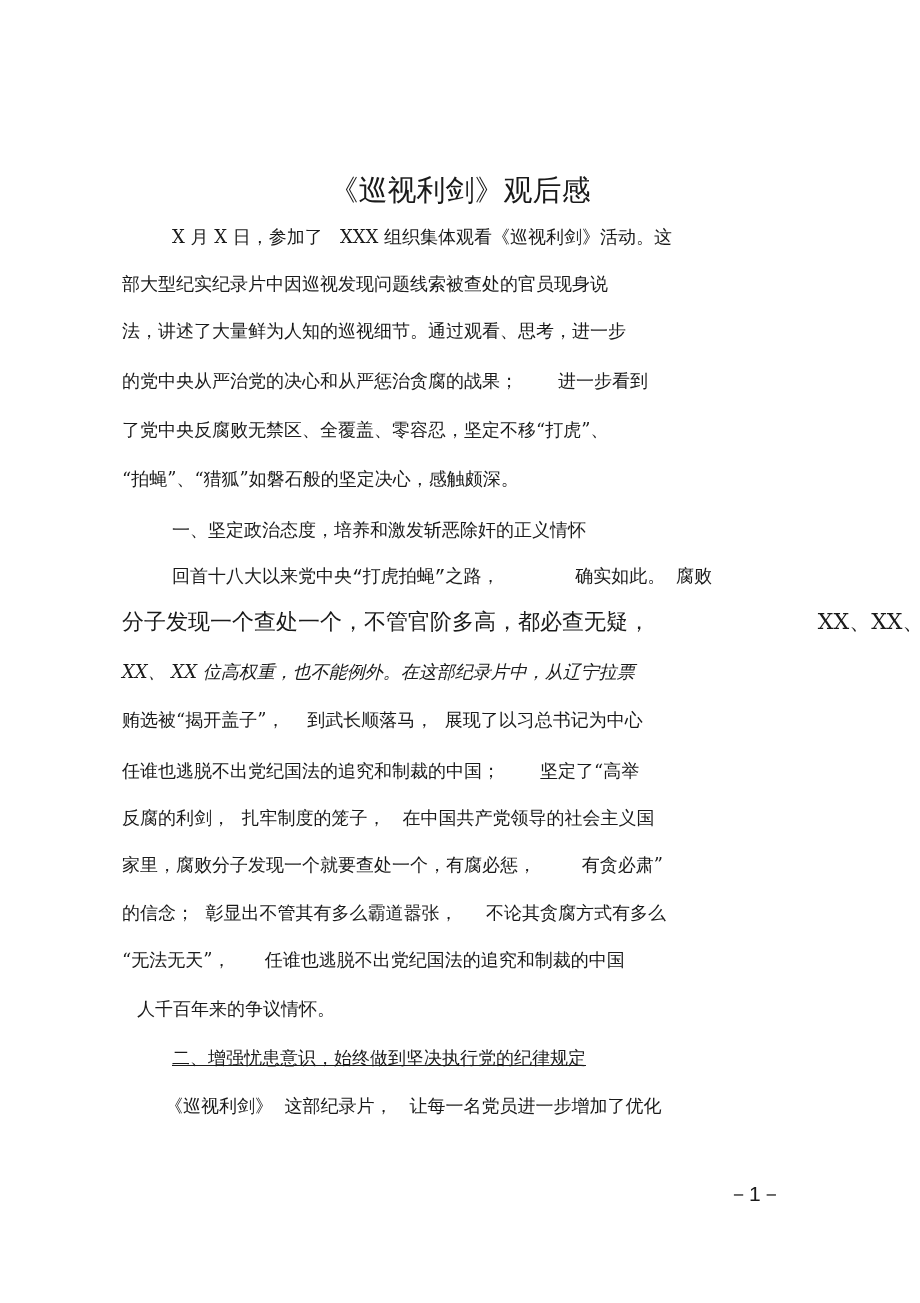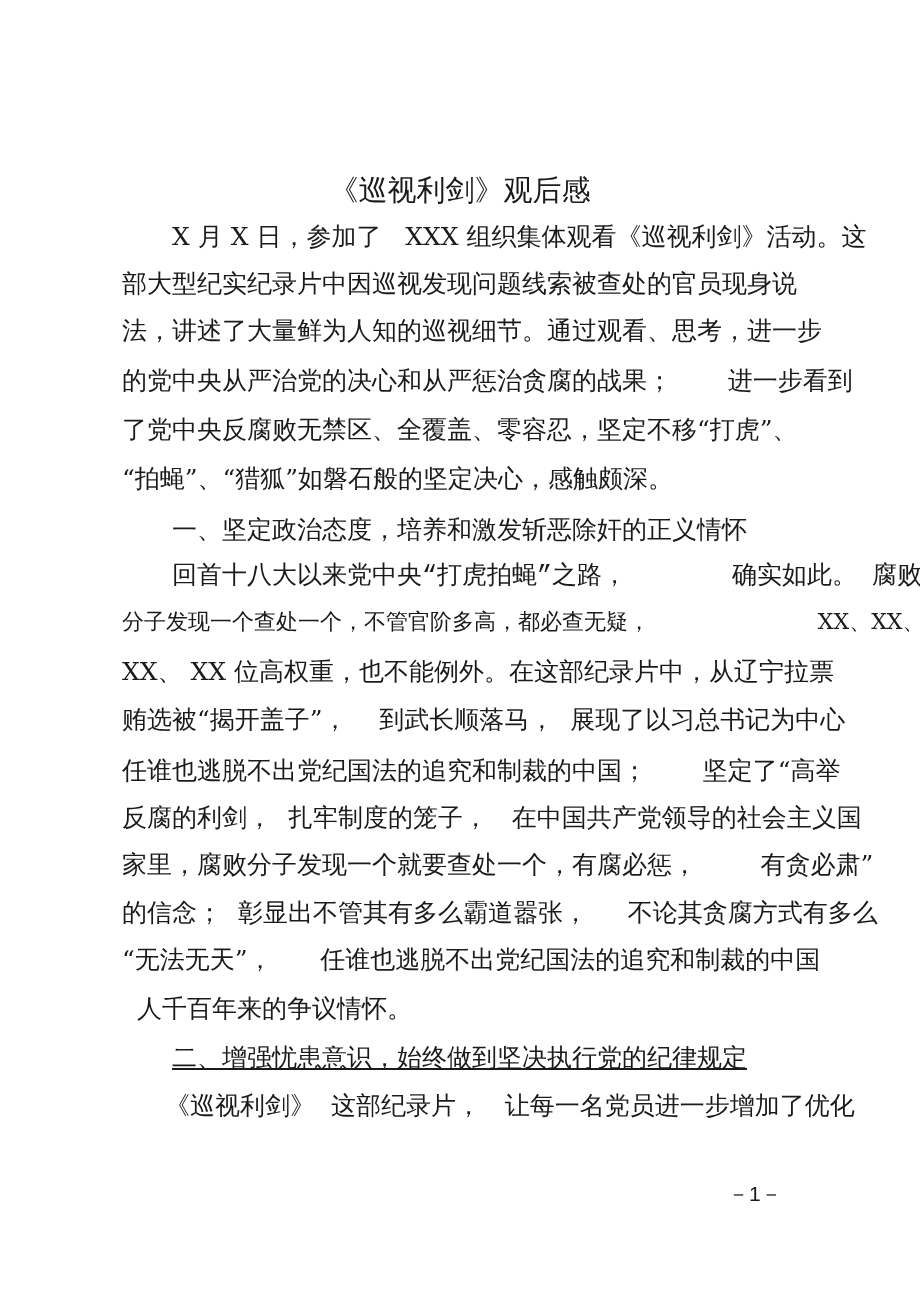--- a/index.html
+++ b/index.html
@@ -29,21 +29,21 @@
       top: 170px;
       text-align: center;
       font-size: 29px;
       line-height: 40px;
       letter-spacing: 0px;
     }
     .line {
       position: absolute;
       left: 122px;
       white-space: pre;
-      font-size: 25px;
+      font-size: 18px;
       line-height: 30px;
     }
     .line.small { font-size: 22px; }
     .page-number {
       position: absolute;
       left: 728px;
       top: 1181px;
       font-family: "Liberation Sans", "DejaVu Sans", sans-serif;
       font-size: 21px;
       line-height: 26px;
@@ -59,21 +59,21 @@
   <div id="body-lines">
     <div class="line" style="left: 172px; top: 222px;">X 月 X 日，参加了   XXX 组织集体观看《巡视利剑》活动。这</div>
     <div class="line" style="left: 122px; top: 269px;">部大型纪实纪录片中因巡视发现问题线索被查处的官员现身说</div>
     <div class="line" style="left: 122px; top: 316px;">法，讲述了大量鲜为人知的巡视细节。通过观看、思考，进一步</div>
     <div class="line" style="left: 122px; top: 366px;">的党中央从严治党的决心和从严惩治贪腐的战果；       进一步看到</div>
     <div class="line" style="left: 122px; top: 415px;">了党中央反腐败无禁区、全覆盖、零容忍，坚定不移“打虎”、</div>
     <div class="line" style="left: 122px; top: 464px;">“拍蝇”、“猎狐”如磐石般的坚定决心，感触颇深。</div>
     <div class="line" style="left: 172px; top: 515px;">一、坚定政治态度，培养和激发斩恶除奸的正义情怀</div>
     <div class="line" style="left: 172px; top: 562px; font-family: Liberation Mono, monospace;">回首十八大以来党中央“打虎拍蝇”之路，       确实如此。 腐败</div>
     <div class="line small" style="left: 122px; top: 607px;">分子发现一个查处一个，不管官阶多高，都必查无疑，                        XX、XX、</div>
-    <div class="line" style="left: 122px; top: 657px;">XX、 XX 位高权重，也不能例外。在这部纪录片中，从辽宁拉票</div>
+    <div class="line" style="left: 122px; top: 657px; font-style: italic;">XX、 XX 位高权重，也不能例外。在这部纪录片中，从辽宁拉票</div>
     <div class="line" style="left: 122px; top: 705px;">贿选被“揭开盖子”，    到武长顺落马，  展现了以习总书记为中心</div>
     <div class="line" style="left: 122px; top: 756px;">任谁也逃脱不出党纪国法的追究和制裁的中国；       坚定了“高举</div>
     <div class="line" style="left: 122px; top: 803px;">反腐的利剑，  扎牢制度的笼子，   在中国共产党领导的社会主义国</div>
     <div class="line" style="left: 122px; top: 850px;">家里，腐败分子发现一个就要查处一个，有腐必惩，        有贪必肃”</div>
     <div class="line" style="left: 122px; top: 898px;">的信念；  彰显出不管其有多么霸道嚣张，     不论其贪腐方式有多么</div>
     <div class="line" style="left: 122px; top: 945px;">“无法无天”，      任谁也逃脱不出党纪国法的追究和制裁的中国</div>
     <div class="line" style="left: 122px; top: 994px; margin-left: 15px;">人千百年来的争议情怀。</div>
     <div class="line" style="left: 172px; top: 1043px; text-decoration: underline;">二、增强忧患意识，始终做到坚决执行党的纪律规定</div>
     <div class="line" style="left: 165px; top: 1091px;">《巡视利剑》  这部纪录片，   让每一名党员进一步增加了优化</div>
   </div>

